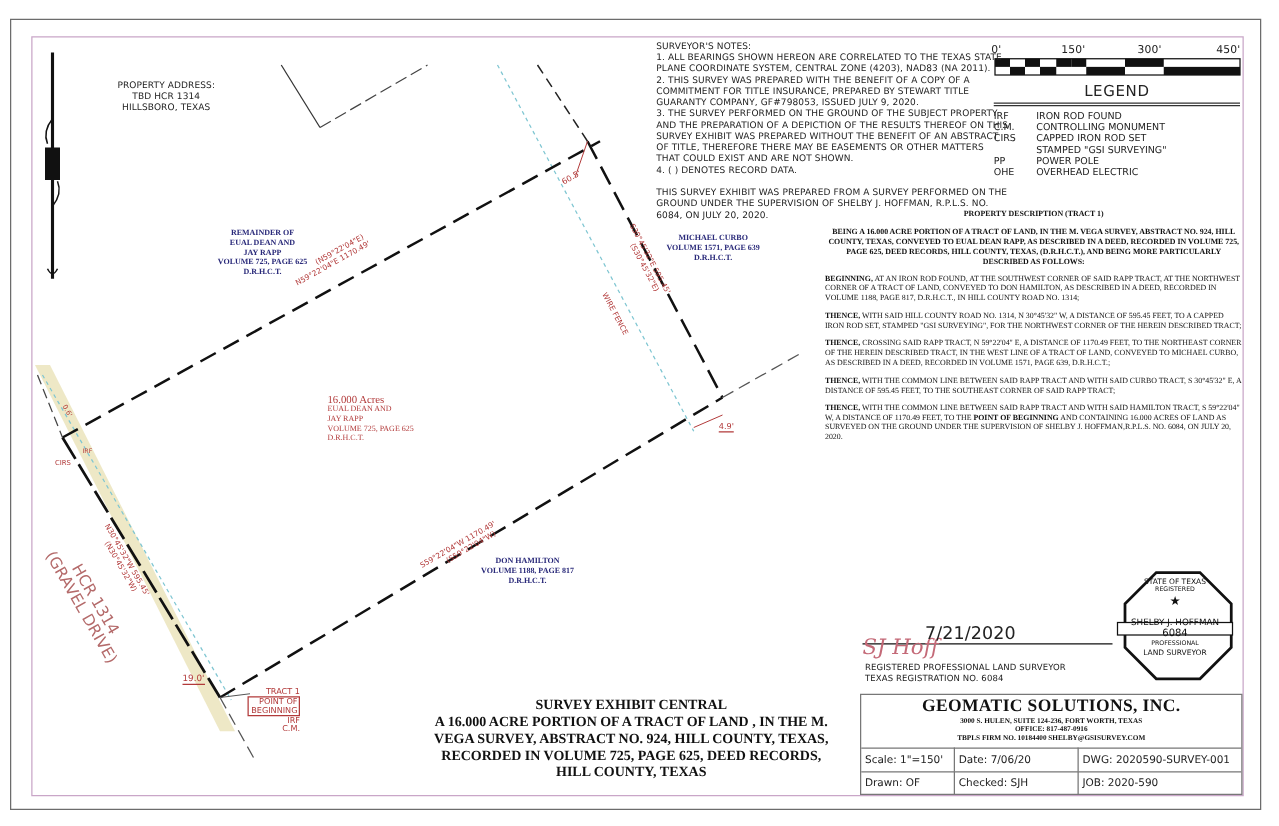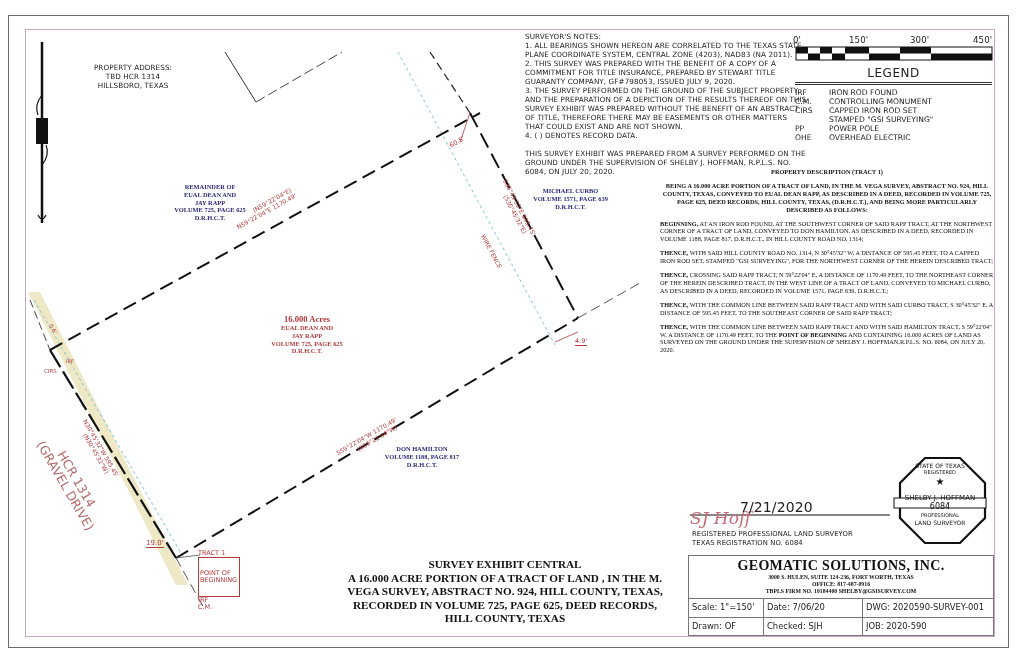--- a/index.html
+++ b/index.html
@@ -2,21 +2,21 @@
 <html><head>
 <meta charset="utf-8">
 <style>
   html, body { margin:0; padding:0; background:#ffffff; }
   body { width:1023px; height:661px; position:relative; overflow:hidden; font-family:"DejaVu Sans", sans-serif; color:#111; }
   .outer-border { position:absolute; left:8px; top:15px; width:1001px; height:633px; border:1px solid #6c6c6c; box-sizing:border-box; }
   .inner-border { position:absolute; left:25px; top:29px; width:970px; height:608px; border:1px solid #c9a6c8; box-sizing:border-box; }
   .abs { position:absolute; }
   .mono { font-family:"DejaVu Sans", sans-serif; font-size:7.2px; line-height:9px; letter-spacing:0.1px; color:#222; }
   .blue-lbl { font-family:"Liberation Serif", serif; color:#2a2a7a; font-weight:bold; font-size:6.4px; line-height:7.8px; text-align:center; }
-  .red-lbl { font-family:"Liberation Serif", serif; color:#b23a3a; font-weight:bold; font-size:6.4px; line-height:7.8px; text-align:center; }
+  .red-lbl { font-family:"Liberation Serif", serif; color:#b23a3a; font-weight:normal; font-size:6.4px; line-height:7.8px; }
   svg.plan { position:absolute; left:0; top:0; }
   .notes p { margin:0; }
   .legend-title { font-size:12px; text-align:center; letter-spacing:0.5px; color:#222; }
   .legend-rule { border-top:1px solid #333; border-bottom:1px solid #333; height:1px; margin:2px 0 3px; }
   .legend-row { display:flex; font-size:7.6px; line-height:9px; color:#222; }
   .legend-row .k { width:34px; }
   .desc { font-family:"Liberation Serif", serif; font-size:6.3px; line-height:7.9px; color:#111; }
   .desc p { margin:0 0 6px 0; }
   .desc .head { text-align:center; font-weight:bold; }
   .desc b { font-weight:bold; }
@@ -199,23 +199,23 @@
   <div>(GRAVEL DRIVE)</div>
 </div>
 
 <div class="abs" style="left:449px; top:138px; transform:rotate(-30deg); color:#b23a3a; font-size:6.5px;">60.5'</div>
 <div class="abs" style="left:559px; top:337px; color:#b23a3a; font-size:6.5px; border-bottom:1px solid #b23a3a;margin-left:16px;">4.9'</div>
 <div class="abs" style="left:146px; top:539px; color:#b23a3a; font-size:7px; border-bottom:1px solid #b23a3a;">19.0'</div>
 <div class="abs" style="left:48px; top:326px; transform:rotate(60deg); color:#b23a3a; font-size:5.5px;">0.6'</div>
 <div class="abs" style="left:44px; top:368px; color:#b23a3a; font-size:5.5px;">CIRS</div>
 <div class="abs" style="left:66px; top:358px; color:#b23a3a; font-size:5px;">IRF</div>
 
-<div class="abs" style="left:198px; top:550px; color:#b23a3a; font-size:6.5px; line-height:7px; text-align:left; width:42px;">
+<div class="abs" style="left:198px; top:550px; color:#b23a3a; font-size:6.5px; line-height:7px; text-align:right; width:42px;">
   <div>TRACT 1</div>
-  <div style="border:1px solid #b23a3a; padding:12px 1px;">
+  <div style="border:1px solid #b23a3a; padding:0 1px;">
     <div>POINT OF</div>
     <div>BEGINNING</div>
   </div>
   <div>IRF</div>
   <div>C.M.</div>
 </div>
 
 <div class="abs" style="left:690px; top:508px; color:#c46a78; font-family:'DejaVu Serif', serif; font-style:italic; font-size:17px;">SJ Hoff</div>
 <div class="abs mono" style="left:740px; top:503px; font-size:14px;">7/21/2020</div>
 <div class="abs mono" style="left:692px; top:530px; font-size:6.8px; line-height:8.5px;">

